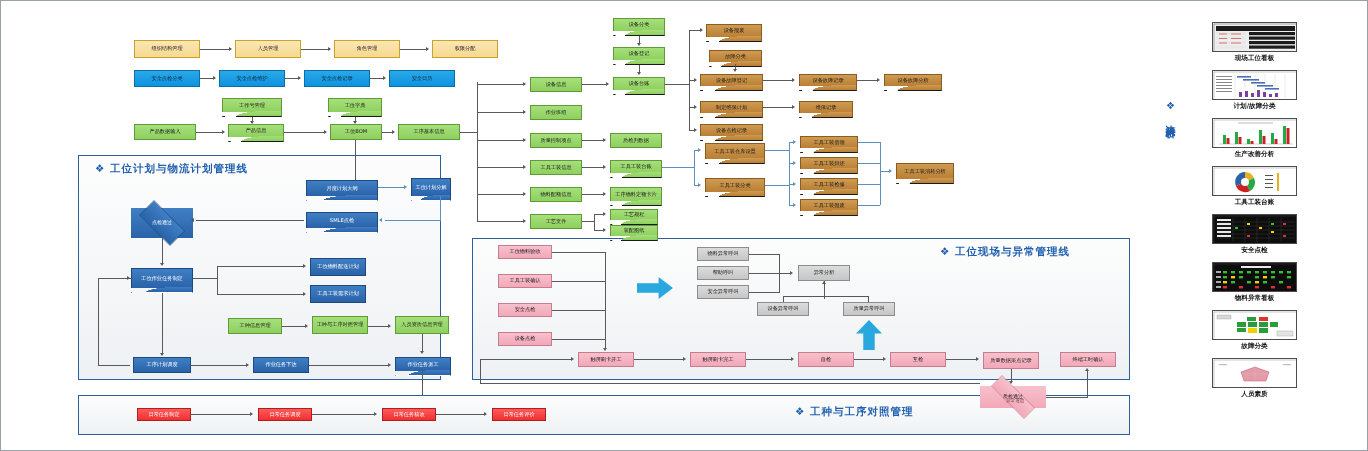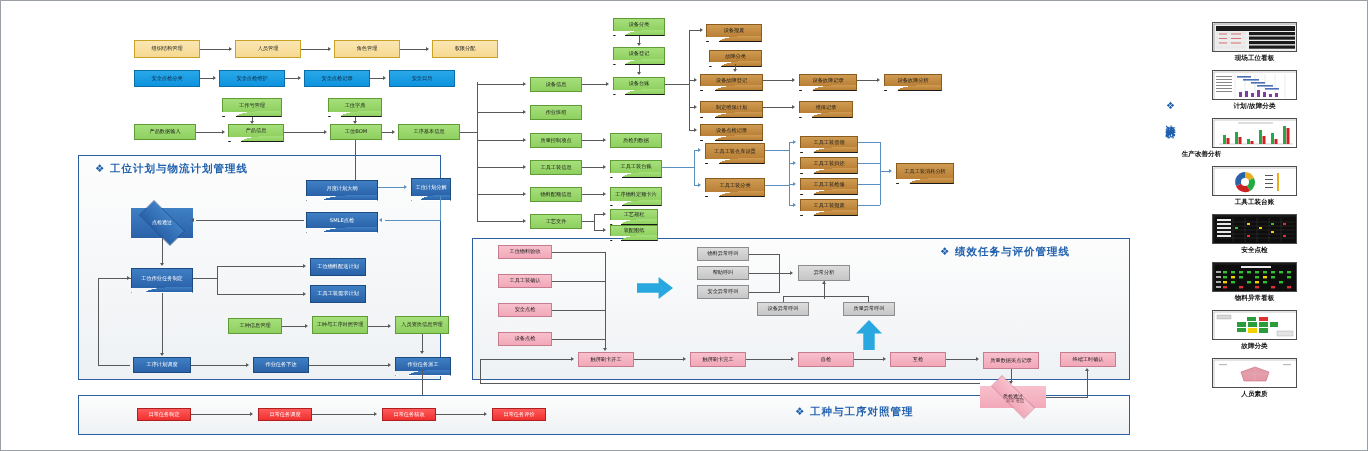--- a/index.html
+++ b/index.html
@@ -77,21 +77,21 @@
 </head>
 <body>
 
 <div id="canvas">
   <div class="frame"></div>
 
   <div class="panel" style="left:78px;top:155px;width:363px;height:225px;"></div>
   <div class="panel-title" style="left:95px;top:162px;">❖ 工位计划与物流计划管理线</div>
 
   <div class="panel" style="left:472px;top:238px;width:658px;height:142px;"></div>
-  <div class="panel-title" style="left:940px;top:245px;">❖ 绩效任务与评价管理线</div>
+  <div class="panel-title" style="left:940px;top:245px;">❖ 工位现场与异常管理线</div>
 
   <div class="panel" style="left:78px;top:395px;width:1052px;height:40px;"></div>
   <div class="panel-title" style="left:795px;top:405px;">❖ 工种与工序对照管理</div>
 
   <div class="node tan" style="left:134px;top:40px;width:66px;height:18px;">组织结构管理</div>
   <div class="node tan" style="left:235px;top:40px;width:66px;height:18px;">人员管理</div>
   <div class="node tan" style="left:334px;top:40px;width:66px;height:18px;">角色管理</div>
   <div class="node tan" style="left:432px;top:40px;width:66px;height:18px;">权限分配</div>
   <div class="ln h" style="left:200px;top:49px;width:31px;"></div>
   <div class="arw r" style="left:229px;top:46.5px;"></div>
@@ -449,21 +449,21 @@
         <rect x="46" y="11" width="3" height="14" fill="#22aa44"></rect>
           <rect x="49.5" y="17" width="3" height="8" fill="#cc2222"></rect>
         <rect x="58" y="14" width="3" height="11" fill="#22aa44"></rect>
           <rect x="61.5" y="20" width="3" height="5" fill="#cc2222"></rect>
         <rect x="70" y="7" width="3" height="18" fill="#22aa44"></rect>
           <rect x="73.5" y="9" width="3" height="16" fill="#cc2222"></rect>
       </g>
       <rect x="25" y="3" width="35" height="2" fill="#ddd"></rect>
     </svg>
   </div>
-  <div class="thumb-label" style="left:1159px;top:150px;width:85px;">生产改善分析</div>
+  <div class="thumb-label" style="left:1212px;top:150px;width:85px;">生产改善分析</div>
 
   <div class="thumb" style="left:1212px;top:166px;width:85px;height:30px;background:#fff;">
     <svg width="85" height="30">
       <rect x="1" y="1" width="83" height="28" fill="#fff" stroke="#777" stroke-width="0.4"></rect>
       <g transform="translate(32,15)">
         <path d="M0,0 L0,-10 A10,10 0 0,1 9,-4 Z" fill="#e8b020"></path>
         <path d="M0,0 L9,-4 A10,10 0 0,1 5,9 Z" fill="#22aa44"></path>
         <path d="M0,0 L5,9 A10,10 0 0,1 -9,4 Z" fill="#cc2222"></path>
         <path d="M0,0 L-9,4 A10,10 0 0,1 0,-10 Z" fill="#2a62a8"></path>
         <circle cx="0" cy="0" r="4" fill="#fff"></circle>

